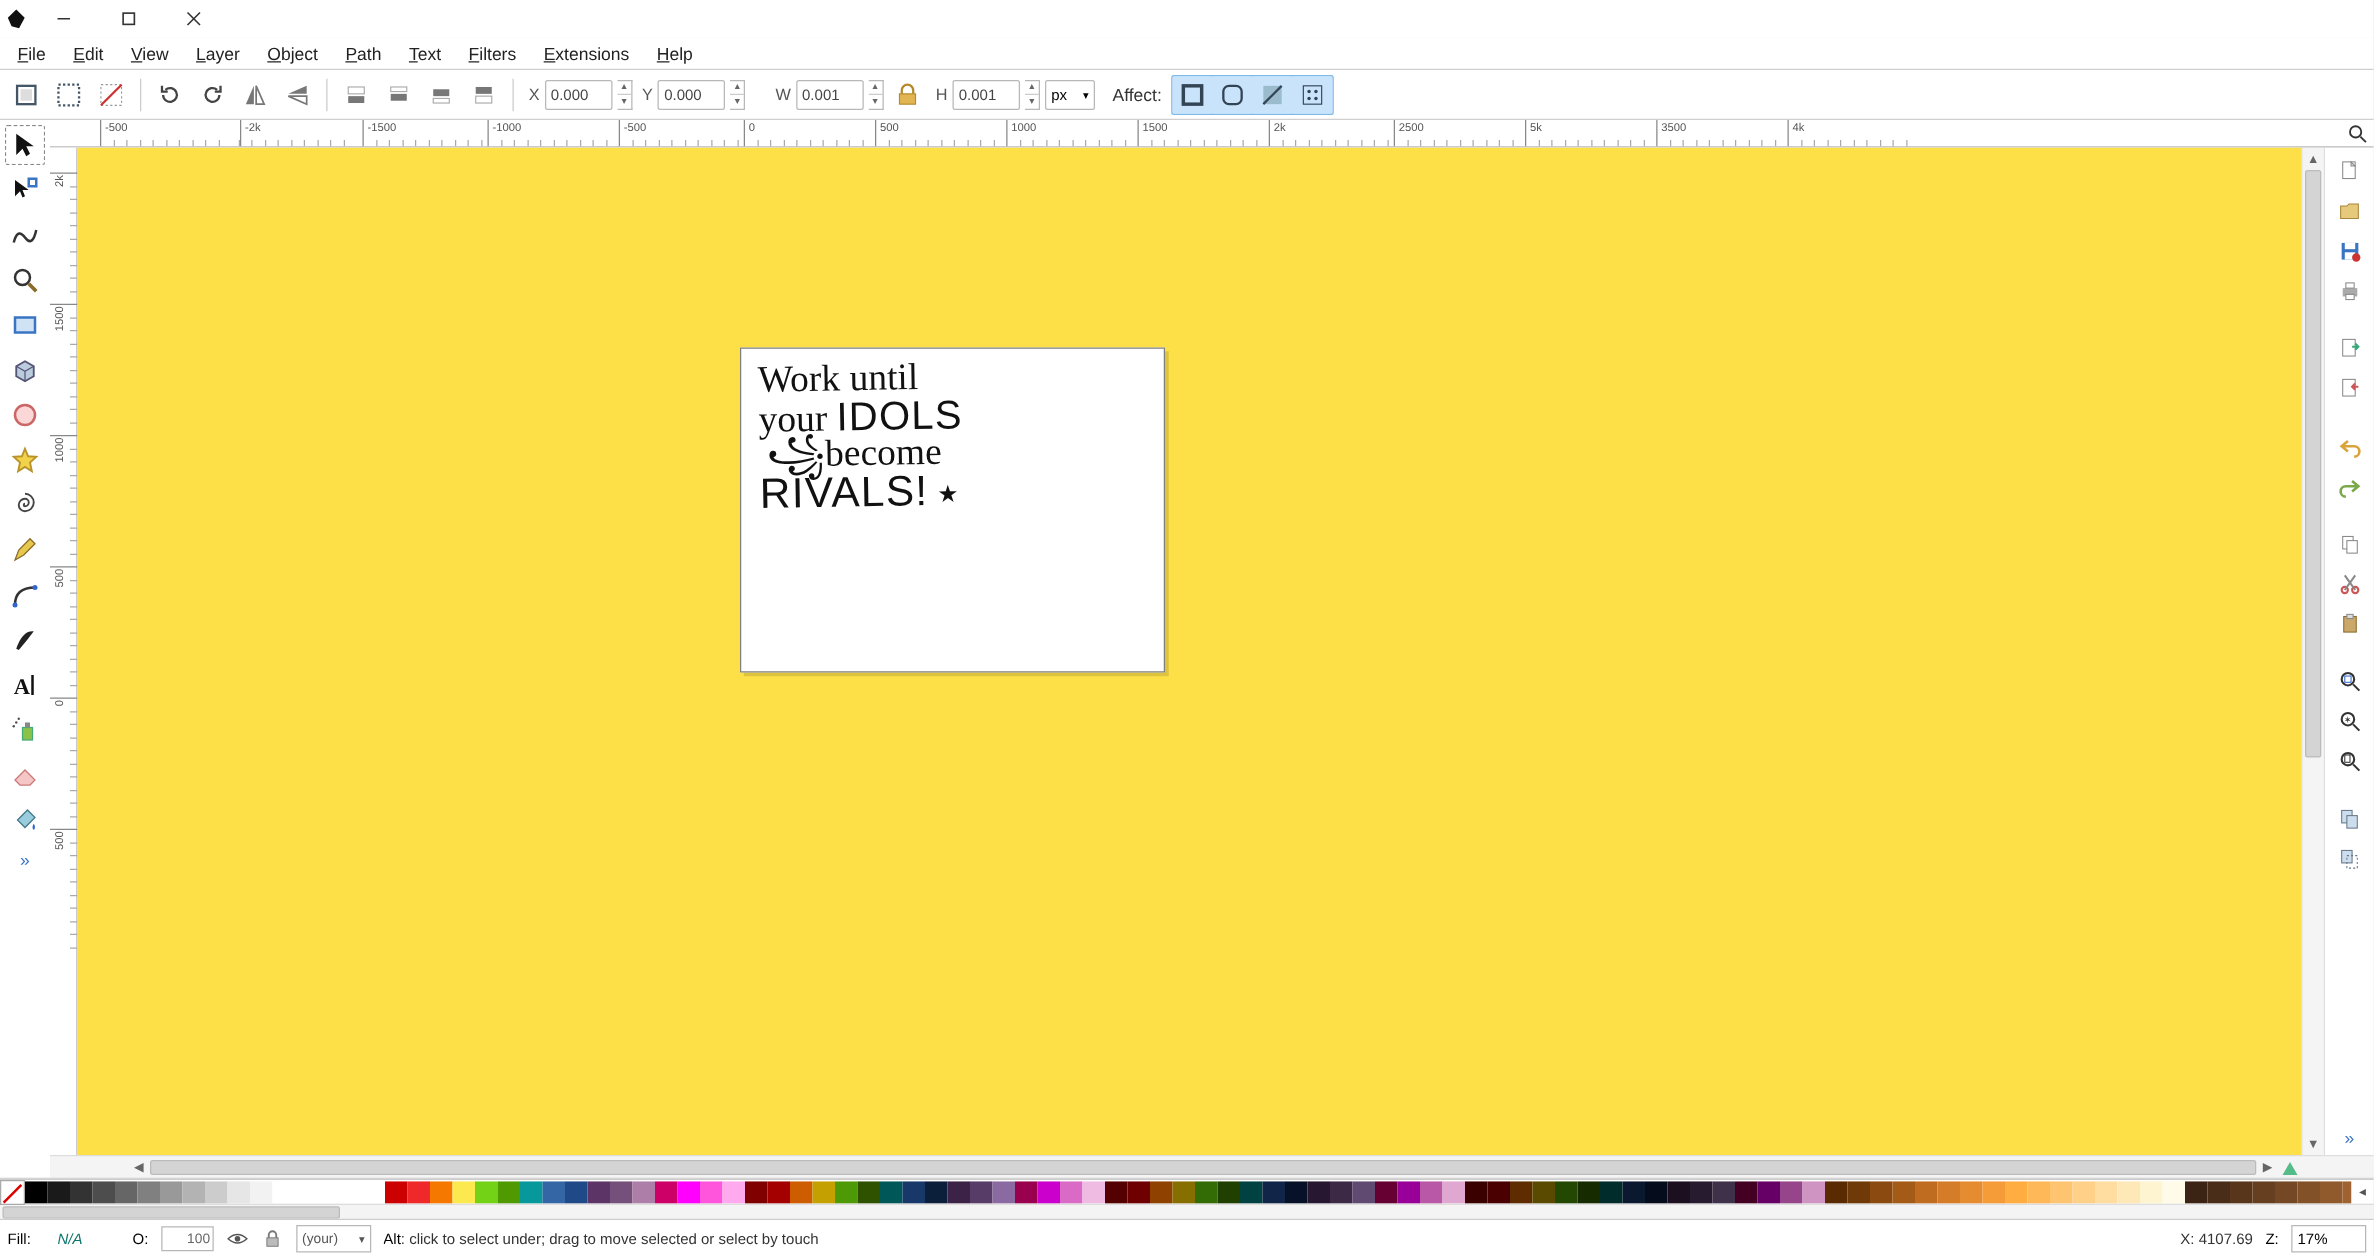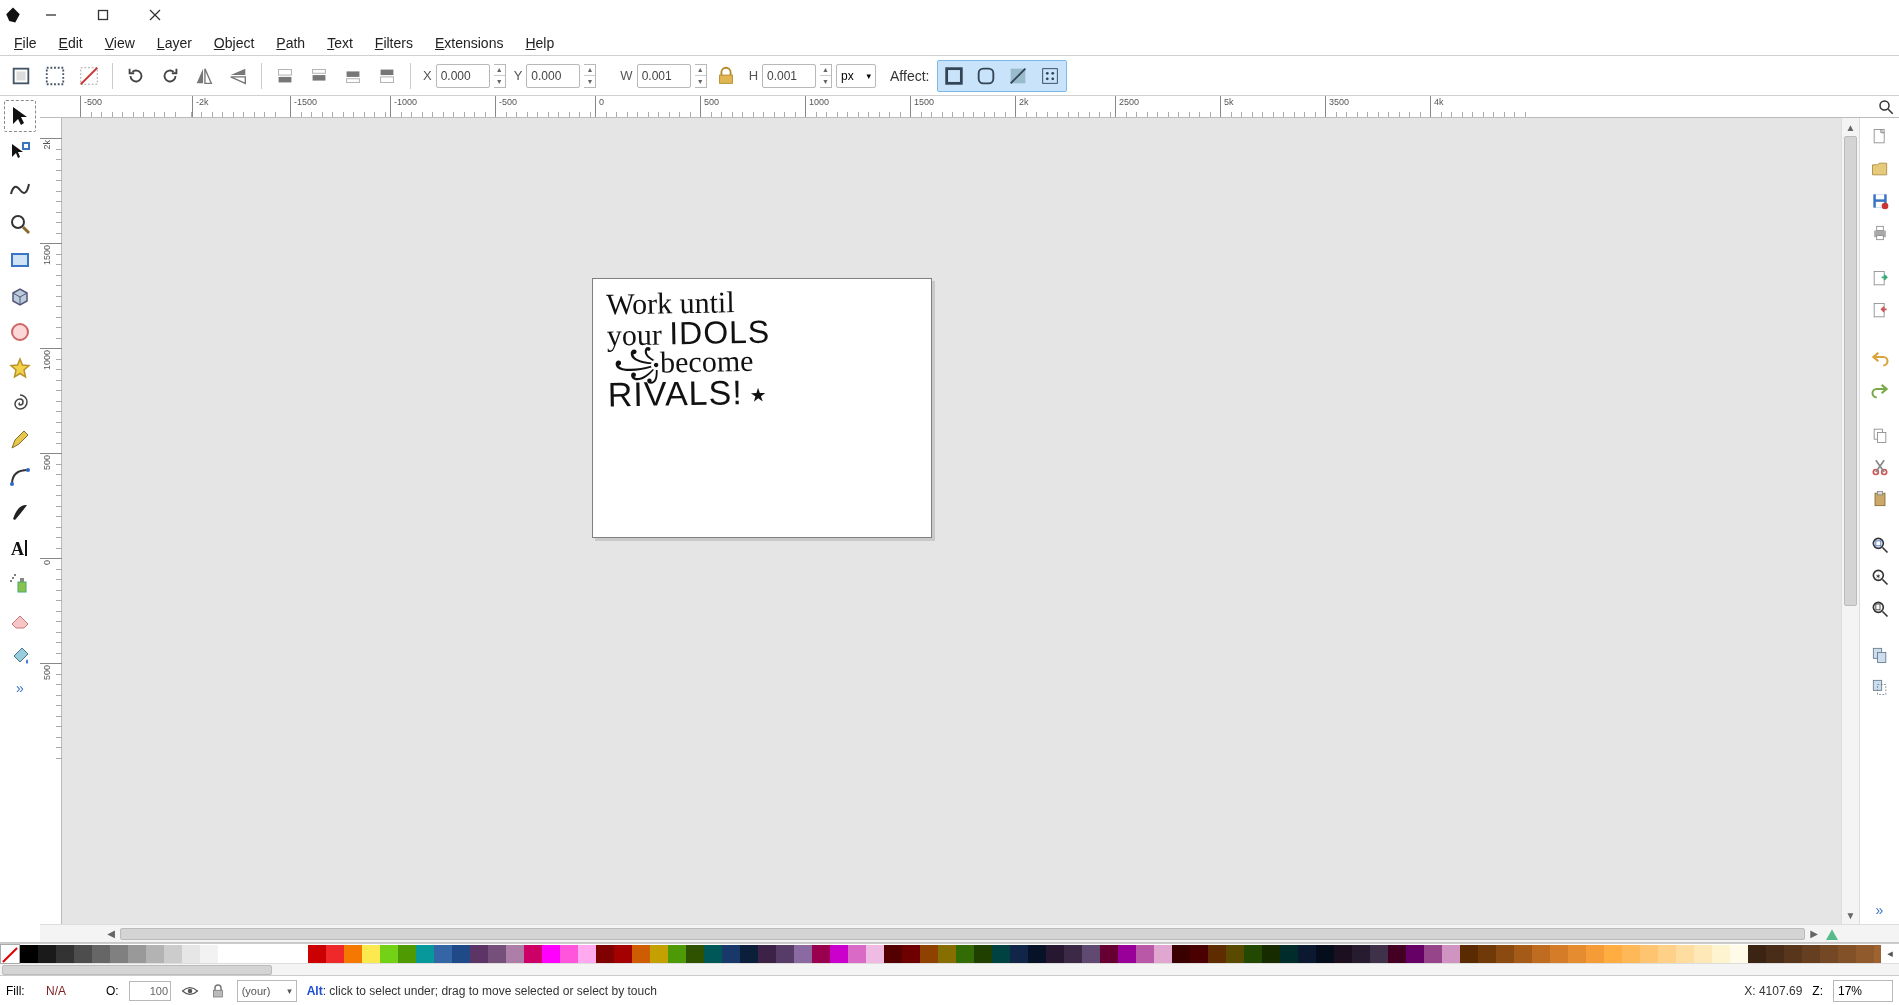--- a/index.html
+++ b/index.html
@@ -101,21 +101,21 @@
   .ruler-h .tick span { position:absolute; top:1px; left:3px; }
   .ruler-h .minor { height:6px; top:16px; border-left:1px solid #aaa; }
 
   .canvas-row { flex:1; display:flex; overflow:hidden; }
   .ruler-v { width:22px; background:#fff; border-right:1px solid #bbb; position:relative; font-size:9px; color:#555; }
   .ruler-v .tick { position:absolute; left:0; width:22px; border-top:1px solid #888; }
   .ruler-v .tick span { position:absolute; left:2px; top:1px; writing-mode:vertical-lr; transform:rotate(180deg); }
   .ruler-v .minorv { width:6px; left:16px; border-top:1px solid #aaa; position:absolute; }
 
   .canvas {
-    flex:1; background:#e5e5e5; position:relative; overflow:hidden;
+    flex:1; background:#fde047; position:relative; overflow:hidden;
   }
 
   .page {
     position:absolute; left:530px; top:160px; width:340px; height:260px;
     background:#fff; border:1px solid #808080;
     box-shadow: 3px 3px 0 rgba(0,0,0,0.12);
   }
   .quote {
     position:absolute; left:14px; top:10px; font-family: "Brush Script MT", cursive;
     font-size:30px; line-height:0.95; color:#111; transform:rotate(-1deg);
@@ -163,29 +163,29 @@
   .pal-scroll { height:12px; background:#f4f4f4; border-top:1px solid #ddd; display:flex; }
   .pal-scroll .thumb { width:270px; height:10px; background:#d4d4d4; border:1px solid #bbb; border-radius:2px; margin:1px 0 0 2px;}
 
   
   .statusbar {
     height:30px; background:#fff; border-top:1px solid #ccc;
     display:flex; align-items:center; font-size:12px; gap:10px; padding:0 6px;
     white-space:nowrap; overflow:hidden;
   }
   .statusbar .fill-lbl { width:30px; }
-  .statusbar .na { width:50px; color:#7f1d1d; }
+  .statusbar .na { width:50px; font-style:italic; color:#0f766e; }
   .statusbar .opacity-box {
     width:36px; height:20px; border:1px solid #b8b8b8; display:flex; align-items:center; padding:0 20px; font-size:11px; color:#666;
   }
   .statusbar .layer-select {
     width:60px; height:22px; border:1px solid #b8b8b8; display:flex; align-items:center; justify-content:space-between; padding:0 4px; font-size:11px; color:#555;
   }
   .statusbar .hint { flex:1; color:#333; overflow:hidden; text-overflow:ellipsis; }
-  .statusbar b { font-weight:700; color:#1d4ed8; }
+  .statusbar b { font-weight:400; color:#000000; }
   .statusbar .coords { margin-left:auto; font-size:12px; color:#333; }
   .statusbar .zoom {
     width:60px; height:22px; border:1px solid #b8b8b8; display:flex; align-items:center; padding:0 4px; font-size:12px;
   }
 
   .mini-icon svg { width:18px; height:18px; display:block; }
 </style>
 </head>
 <body>
 

